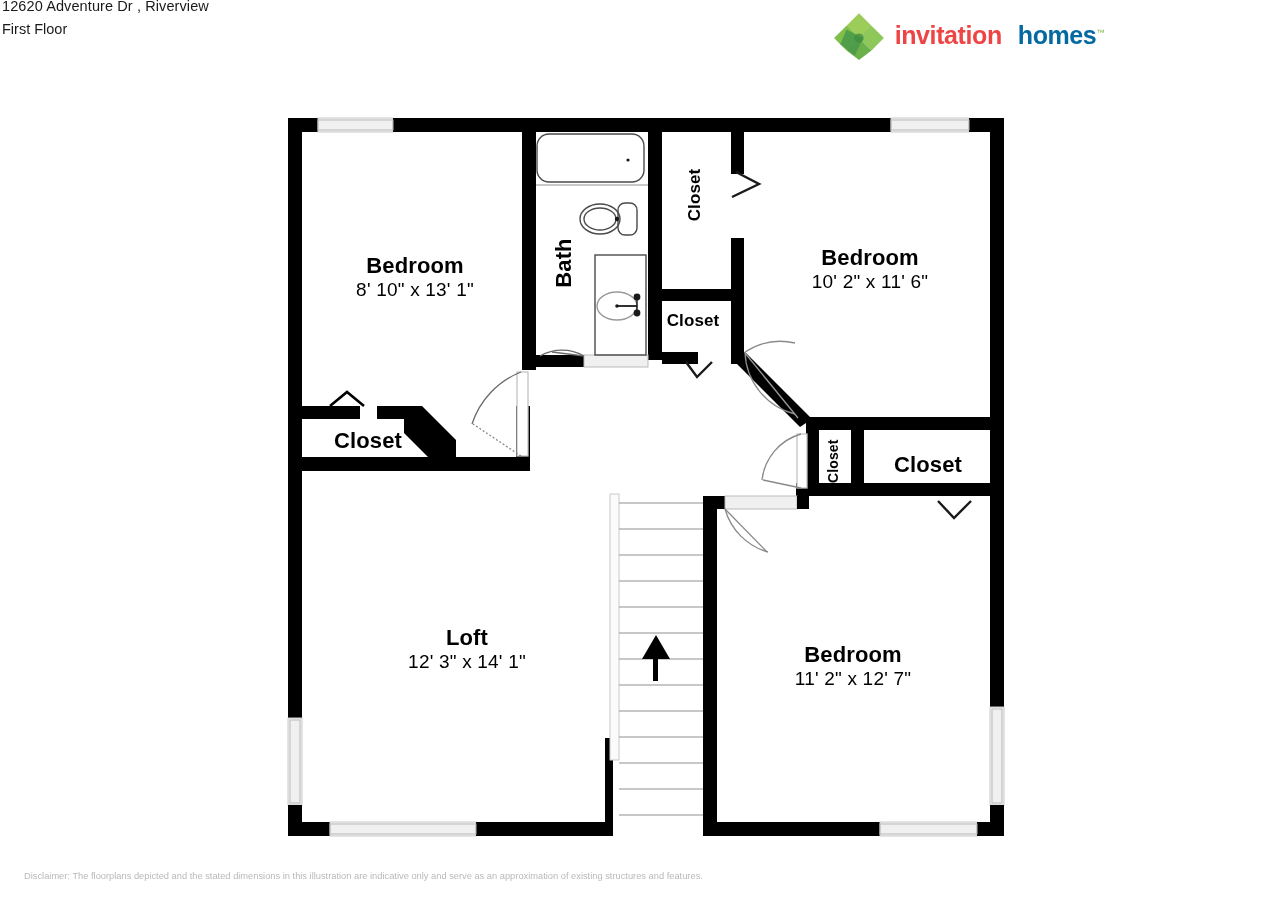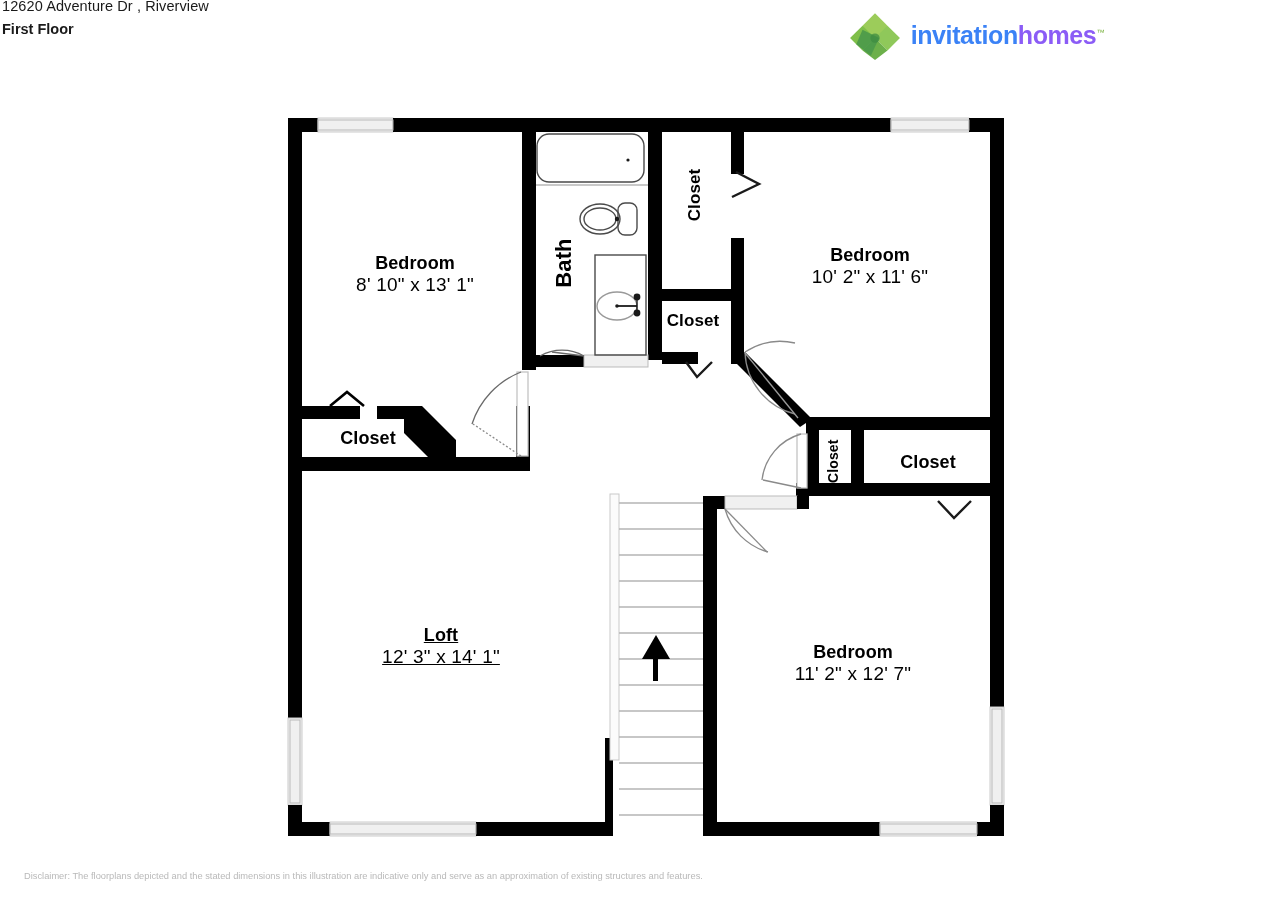--- a/index.html
+++ b/index.html
@@ -25,42 +25,41 @@
     color: #1a1a1a;
     letter-spacing: 0.1px;
     white-space: nowrap;
   }
   #header-floor {
     position: absolute;
     left: 2px; top: 21px;
     font-size: 14.5px;
     color: #1a1a1a;
     white-space: nowrap;
-    font-weight: bold;
   }
 
   
   #logo-block {
     position: absolute;
     right: 4px; top: 9px;
     display: flex;
     align-items: center;
     gap: 10px;
   }
   #logo-mark { width: 52px; height: 52px; display: block; }
   #logo-wordmark {
     font-size: 25px;
     font-weight: 700;
     letter-spacing: -0.4px;
     white-space: nowrap;
     line-height: 1;
     position: relative;
   }
-  #logo-word-invitation { color: #3b82f6; margin-top: 45px; }
-  #logo-word-homes { color: #8b5cf6; }
+  #logo-word-invitation { color: #ef4444; margin-top: 45px; }
+  #logo-word-homes { color: #0369a1; margin-left: 16px; }
   #logo-tm {
     font-size: 8px;
     color: #7cb342;
     vertical-align: super;
     font-weight: 400;
   }
 
   
   #plan {
     position: absolute;
@@ -70,21 +69,21 @@
 
   
   .room-label {
     position: absolute;
     text-align: center;
     color: #000;
     white-space: nowrap;
     pointer-events: none;
   }
   .room-name {
-    font-size: 18px;
+    font-size: 22px;
     font-weight: 700;
     line-height: 1.18;
     letter-spacing: 0.1px;
   }
   .room-dims {
     font-size: 19px;
     font-weight: 400;
     line-height: 1.18;
     letter-spacing: 0.2px;
   }
@@ -340,21 +339,21 @@
 
   <div class="room-label" style="left:780px; top:245px; width:180px;">
     <div class="room-name">Bedroom</div>
     <div class="room-dims">10' 2" x 11' 6"</div>
   </div>
 
   <div class="room-label" style="left:303px; top:428px; width:130px;">
     <div class="room-name">Closet</div>
   </div>
 
-  <div class="room-label" style="left:356px; top:625px; width:170px;text-decoration:underline;">
+  <div class="room-label" style="left:382px; top:625px; width:170px;">
     <div class="room-name">Loft</div>
     <div class="room-dims">12' 3" x 14' 1"</div>
   </div>
 
   <div class="room-label closet-tiny label-vertical" style="left:798px; top:453px; width:70px; transform: rotate(-90deg);">
     <div class="room-name">Closet</div>
   </div>
 
   <div class="room-label" style="left:872px; top:452px; width:112px;">
     <div class="room-name">Closet</div>

